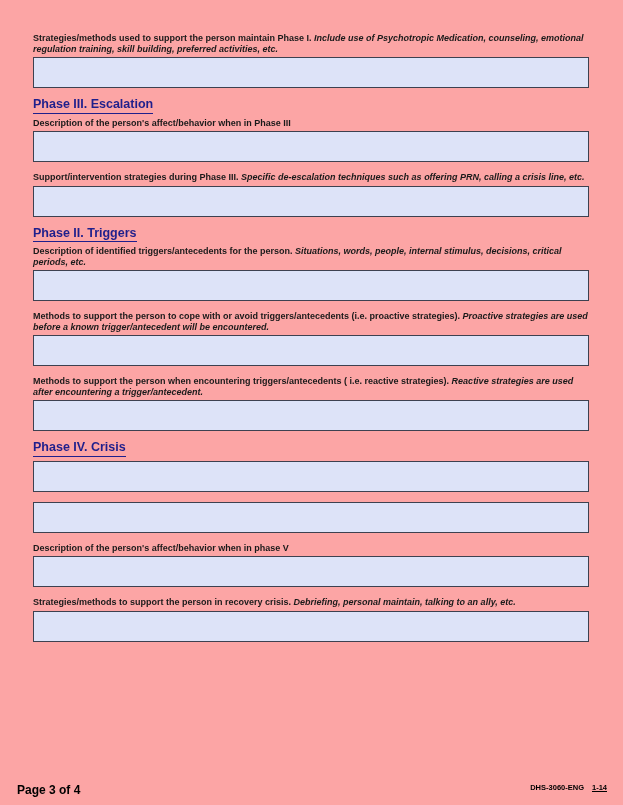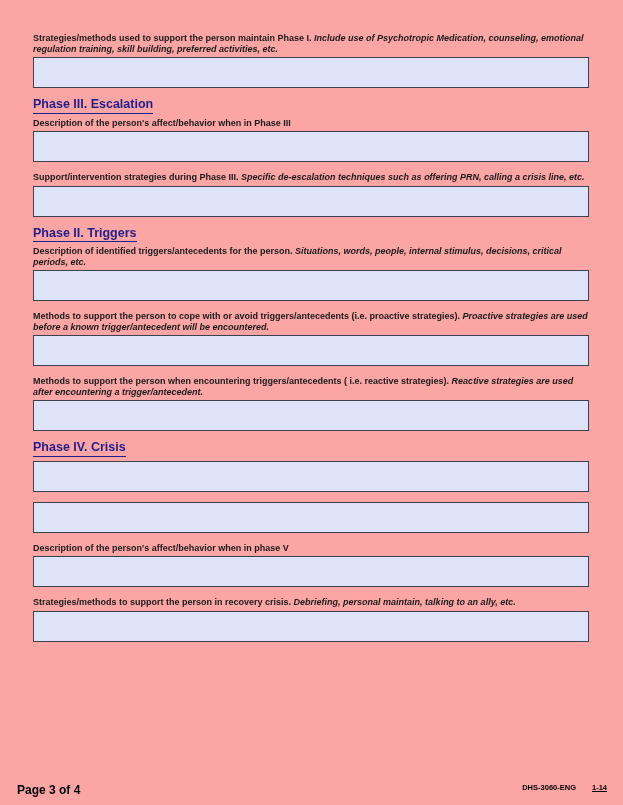--- a/index.html
+++ b/index.html
@@ -72,21 +72,21 @@
     font-weight: 700;
     color: #000;
   }
   .footer .form-id {
     position: absolute;
     right: 16px;
     font-size: 7.5px;
     font-weight: 700;
     color: #000;
   }
-  .footer .form-id .rev { margin-left: 16px; text-decoration: underline; }
+  .footer .form-id .rev { margin-left: 8px; text-decoration: underline; }
 </style>
 </head>
 <body>
 
 <div class="page">
   <div class="content">
 
     <div>
       <div class="field-label"><span>Strategies/methods used to support the person maintain Phase I.</span> <span class="hint">Include use of Psychotropic Medication, counseling, emotional regulation training, skill building, preferred activities, etc.</span></div>
       <textarea class="input-box" style=""></textarea>

